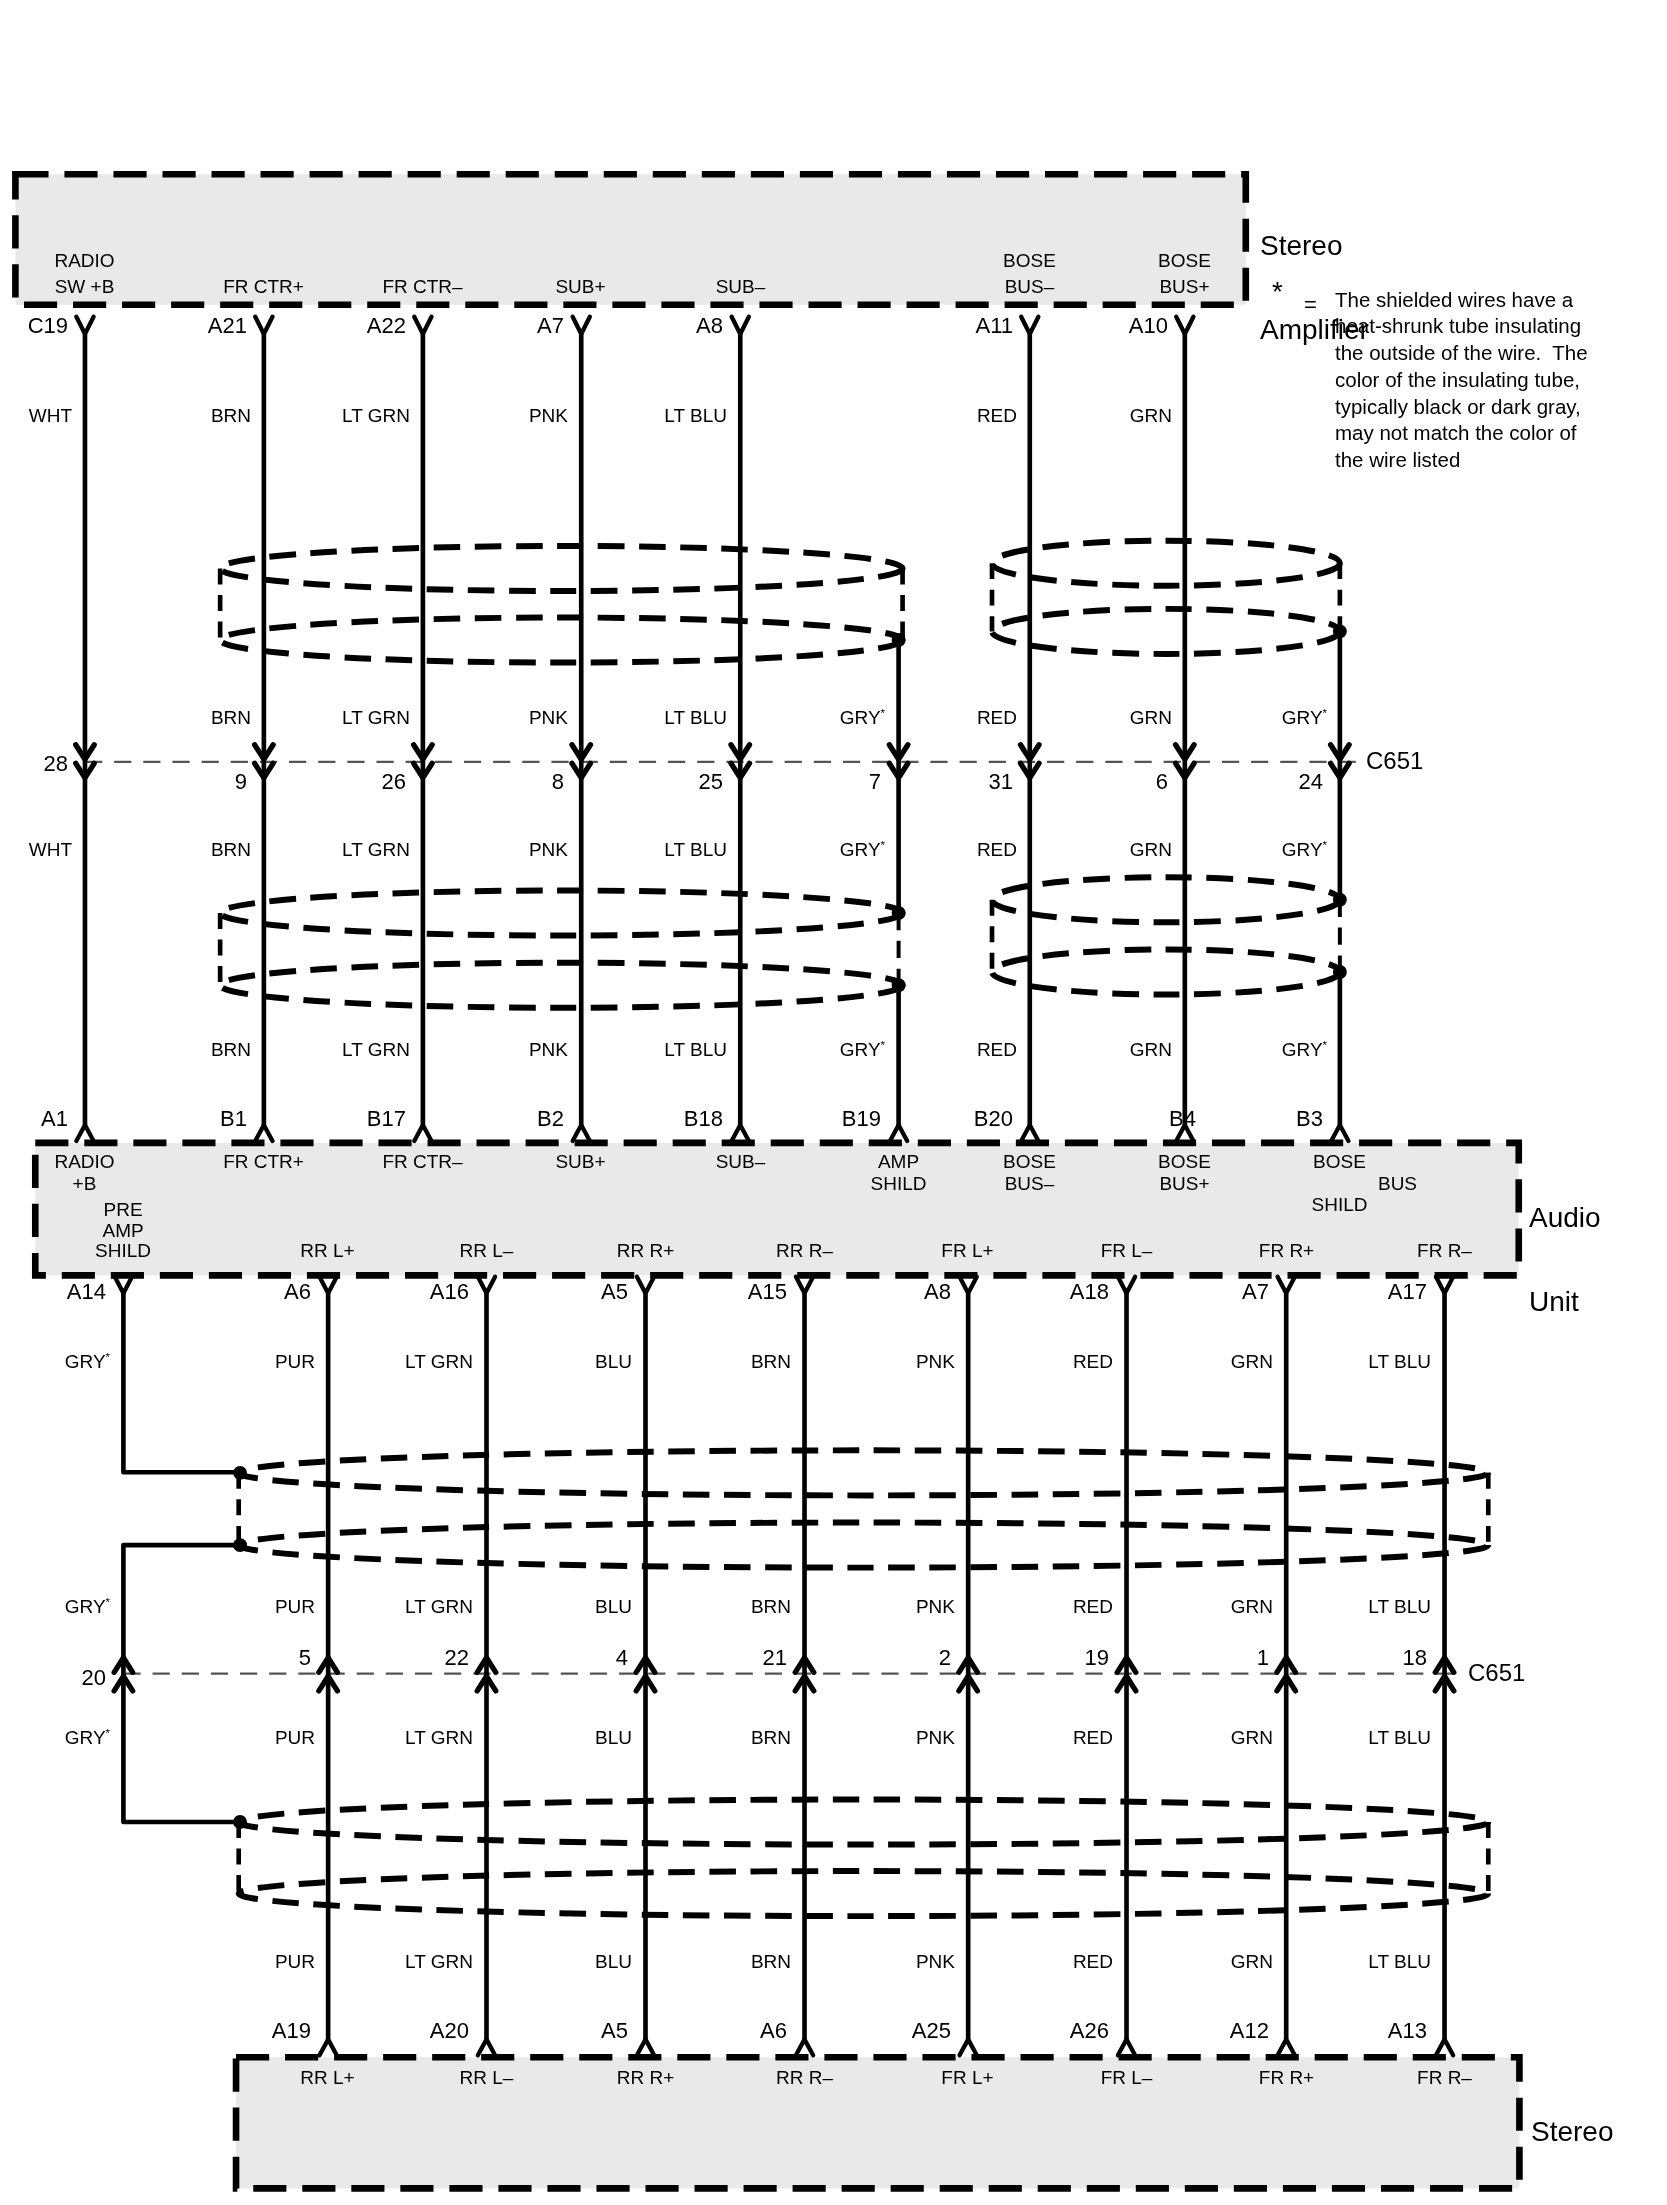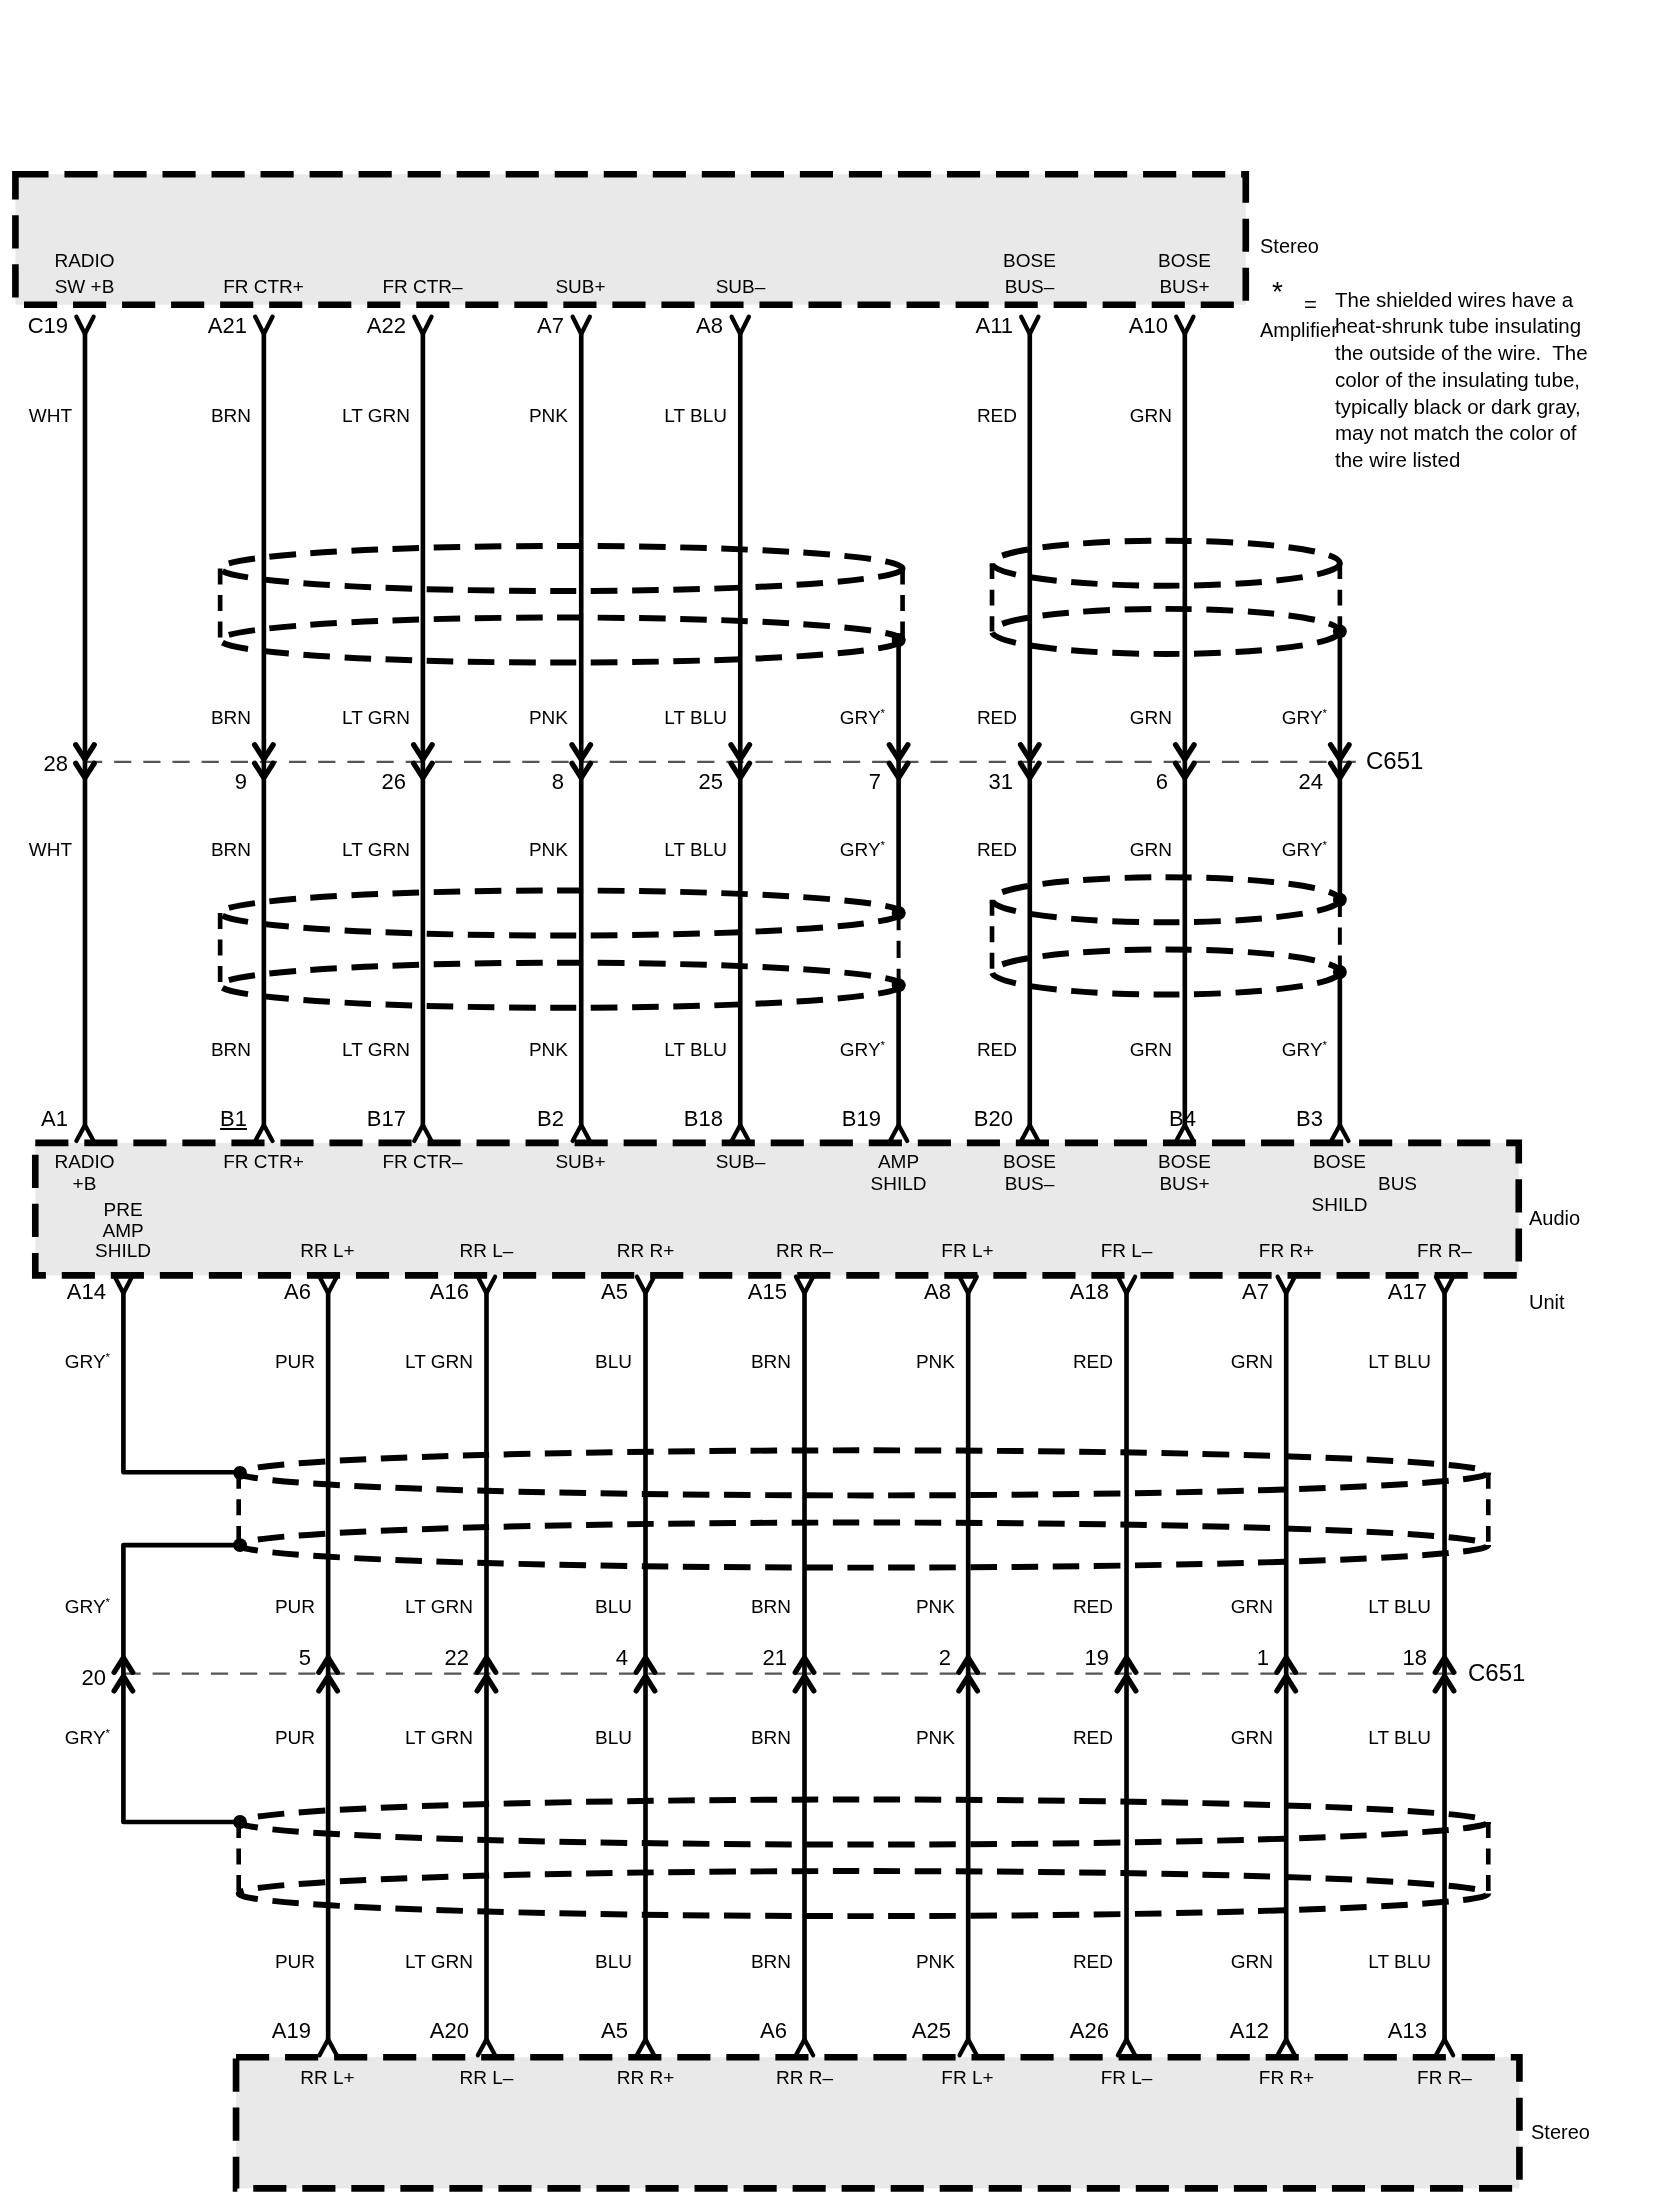--- a/index.html
+++ b/index.html
@@ -4,21 +4,21 @@
 <style>
   html,body{margin:0;padding:0;background:#fff;}
   .canvas{position:relative;width:1668px;height:2205px;background:#fff;
           font-family:"Liberation Sans",sans-serif;color:#000;overflow:hidden;}
   #wiring{position:absolute;left:0;top:0;z-index:1;}
   .lbl{position:absolute;z-index:2;color:#000;font-size:19px;line-height:1;white-space:pre;}
   .pin{font-size:22px;}
   .num{font-size:22px;}
   .clr{font-size:19px;}
   .sig{font-size:19px;}
-  .boxlabel{font-size:20px;line-height:28px;}
+  .boxlabel{font-size:28px;line-height:28px;}
   .c651{font-size:24px;}
   .note-line{font-size:20.5px;}
   .note-sym{font-size:28px;}
   .note-eq{font-size:22px;}
   .title{font-size:61px;font-weight:bold;letter-spacing:-1.3px;}
   sup{font-size:60%;vertical-align:super;line-height:0;}
 </style>
 </head>
 <body>
 
@@ -191,21 +191,21 @@
     <div class="lbl pin" style="top: 1108px; right: 1600px;">A1</div>
     <div class="lbl sig" style="top: 1152px; left: -28px; width: 225px; text-align: center;">RADIO</div>
     <div class="lbl sig" style="top: 1174px; left: -28px; width: 225px; text-align: center;">+B</div>
     <div class="lbl pin" style="top: 315px; right: 1421px;">A21</div>
     <div class="lbl sig" style="top: 277px; left: 151px; width: 225px; text-align: center;">FR CTR+</div>
     <div class="lbl clr" style="top: 406px; right: 1417px;">BRN</div>
     <div class="lbl clr" style="top: 708px; right: 1417px;">BRN</div>
     <div class="lbl clr" style="top: 840px; right: 1417px;">BRN</div>
     <div class="lbl clr" style="top: 1040px; right: 1417px;">BRN</div>
     <div class="lbl num" style="top: 771px; right: 1421px;">9</div>
-    <div class="lbl pin" style="top: 1108px; right: 1421px; text-decoration: underline;">B1</div>
+    <div class="lbl pin" style="top: 1108px; right: 1421px;">B1</div>
     <div class="lbl sig" style="top: 1152px; left: 151px; width: 225px; text-align: center;">FR CTR+</div>
     <div class="lbl pin" style="top: 315px; right: 1262px;">A22</div>
     <div class="lbl sig" style="top: 277px; left: 310px; width: 225px; text-align: center;">FR CTR–</div>
     <div class="lbl clr" style="top: 406px; right: 1258px;">LT GRN</div>
     <div class="lbl clr" style="top: 708px; right: 1258px;">LT GRN</div>
     <div class="lbl clr" style="top: 840px; right: 1258px;">LT GRN</div>
     <div class="lbl clr" style="top: 1040px; right: 1258px;">LT GRN</div>
     <div class="lbl num" style="top: 771px; right: 1262px;">26</div>
     <div class="lbl pin" style="top: 1108px; right: 1262px;">B17</div>
     <div class="lbl sig" style="top: 1152px; left: 310px; width: 225px; text-align: center;">FR CTR–</div>

